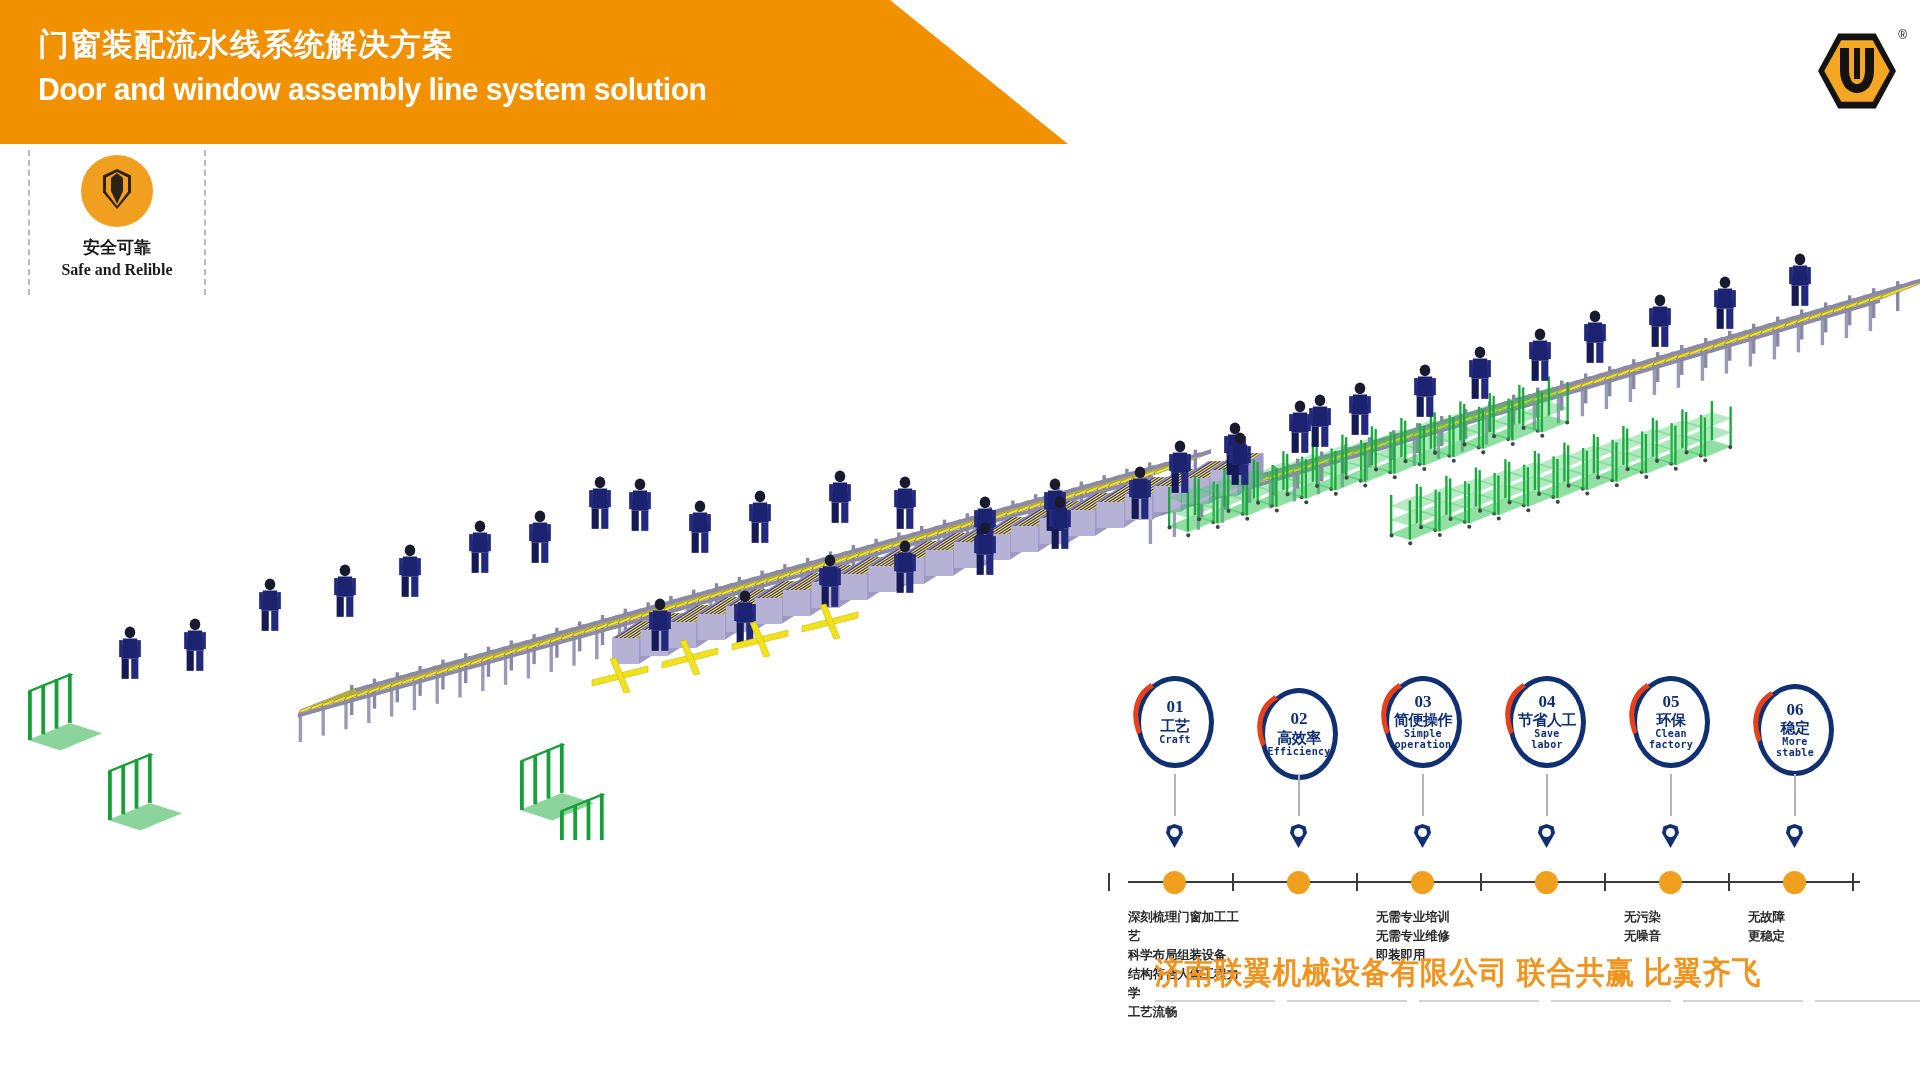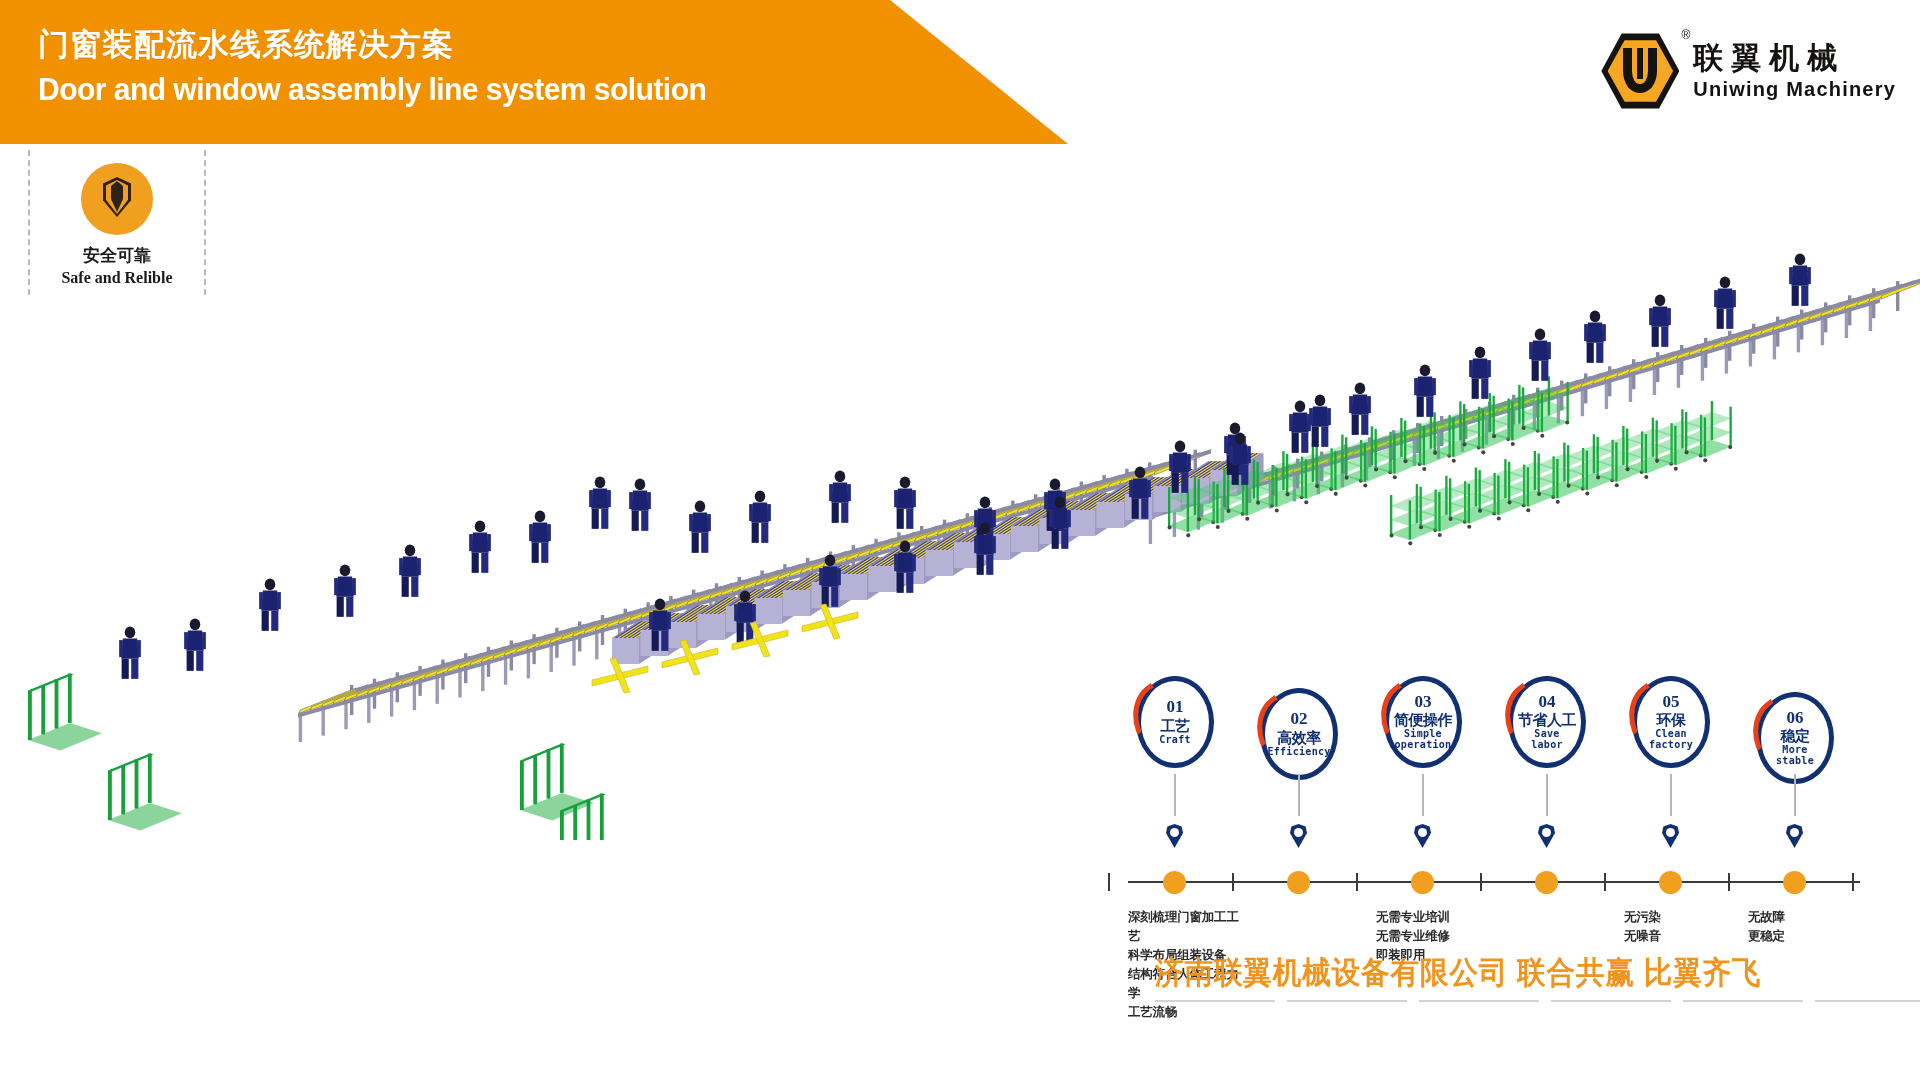--- a/index.html
+++ b/index.html
@@ -32,21 +32,21 @@
   #logo-text{display:flex;flex-direction:column;justify-content:center;}
   #logo-cn{font-size:30px;font-weight:bold;color:#151311;letter-spacing:8px;line-height:1.12;}
   #logo-en{font-size:20px;font-weight:bold;color:#151311;letter-spacing:1.2px;
     line-height:1.2;margin-top:3px;}
 
   
   #feature-strip{position:absolute;left:28px;top:150px;height:145px;display:flex;}
   .feature-cell{width:178px;height:145px;border-right:2px dashed #b9b9b9;
     display:flex;flex-direction:column;align-items:center;justify-content:flex-start;
     box-sizing:border-box;}
-  .feature-cell:first-child{border-left:2px dashed #b9b9b9;justify-content:center;}
+  .feature-cell:first-child{border-left:2px dashed #b9b9b9;}
   .feat-icon{width:72px;height:72px;border-radius:50%;background:#F0A01E;
     margin-top:5px;position:relative;}
   .feat-cn{font-family:"Liberation Serif","DejaVu Serif",serif;font-size:17px;
     font-weight:bold;color:#1a1a1a;margin-top:9px;}
   .feat-en{font-family:"Liberation Serif","DejaVu Serif",serif;font-size:16px;
     font-weight:bold;color:#1a1a1a;margin-top:2px;}
 
   
   .ic-shield{position:absolute;left:22px;top:14px;width:28px;height:40px;
     background:#2b2218;clip-path:polygon(50% 0,100% 16%,100% 58%,50% 100%,0 58%,0 16%);}
@@ -120,24 +120,20 @@
   <div id="title-en">Door and window assembly line system solution</div>
 </div>
 
 <div id="logo">
   <div class="hexwrap">
     <div class="hex-outer"></div>
     <div class="hex-inner"></div>
     <div class="hex-u"></div>
     <div class="hex-u-stem"></div>
     <div class="reg-mark">®</div>
-  </div>
-  <div id="logo-text">
-    <div id="logo-cn">联翼机械</div>
-    <div id="logo-en">Uniwing  Machinery</div>
   </div>
 </div>
 
 <div id="feature-strip">
 
   <div class="feature-cell">
     <div class="feat-icon">
       <div class="ic-shield"></div>
         <div class="ic-shield-in"></div>
         <div class="ic-shield-core"></div>
@@ -899,21 +895,21 @@
       <div class="tl-circle" style="left: 504px; top: 0px; text-decoration: underline;">
         <div class="tl-ring"></div>
         <div class="tl-ring-arc"></div>
         <div class="tl-inner">
           <div class="tl-num">05</div>
           <div class="tl-cn">环保</div>
           <div class="tl-en" style="white-space: pre-line;">Clean
 factory</div>
         </div>
       </div>
-      <div class="tl-circle" style="left: 628px; top: 16px;">
+      <div class="tl-circle" style="left: 628px; top: 8px;">
         <div class="tl-ring"></div>
         <div class="tl-ring-arc"></div>
         <div class="tl-inner">
           <div class="tl-num">06</div>
           <div class="tl-cn">稳定</div>
           <div class="tl-en" style="white-space: pre-line;">More
 stable</div>
         </div>
       </div>
     </div>

